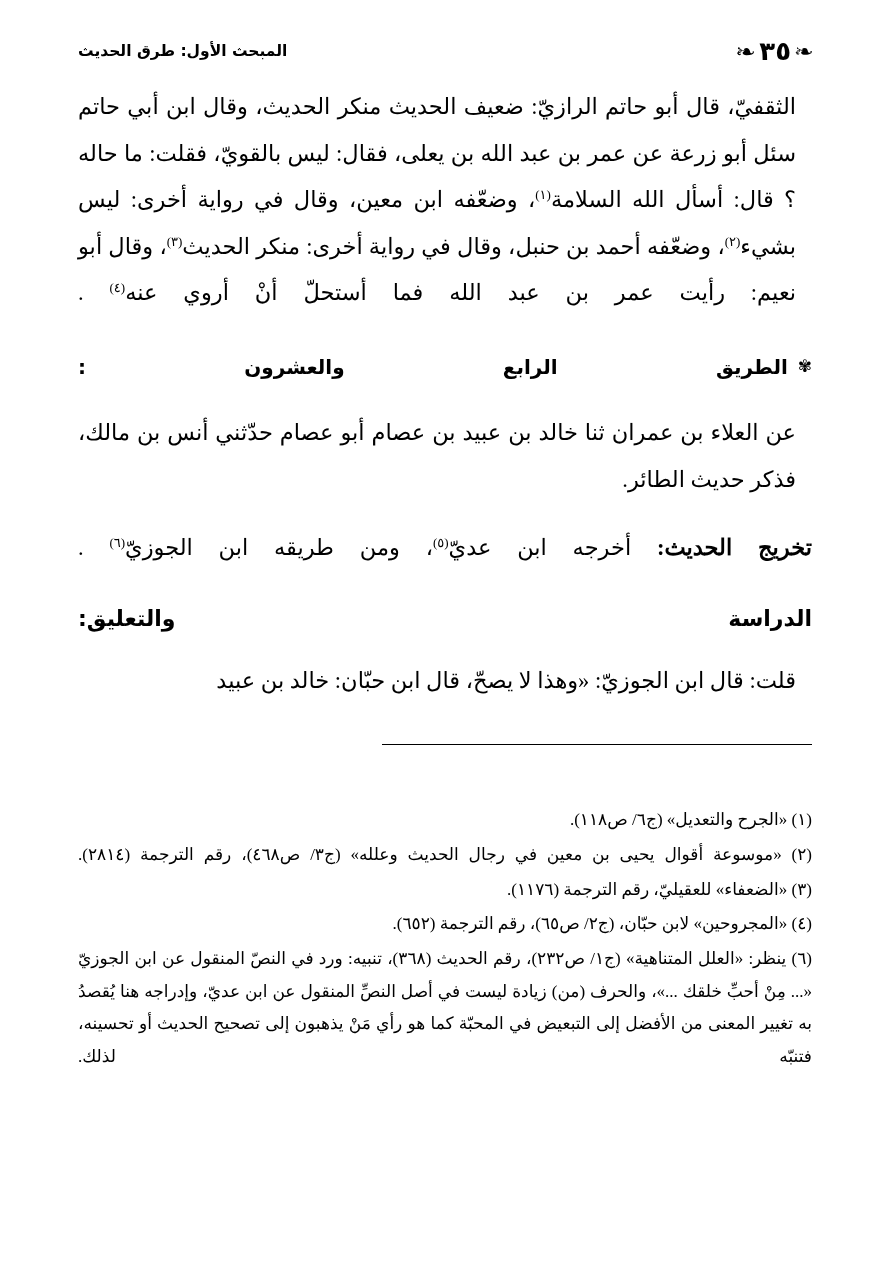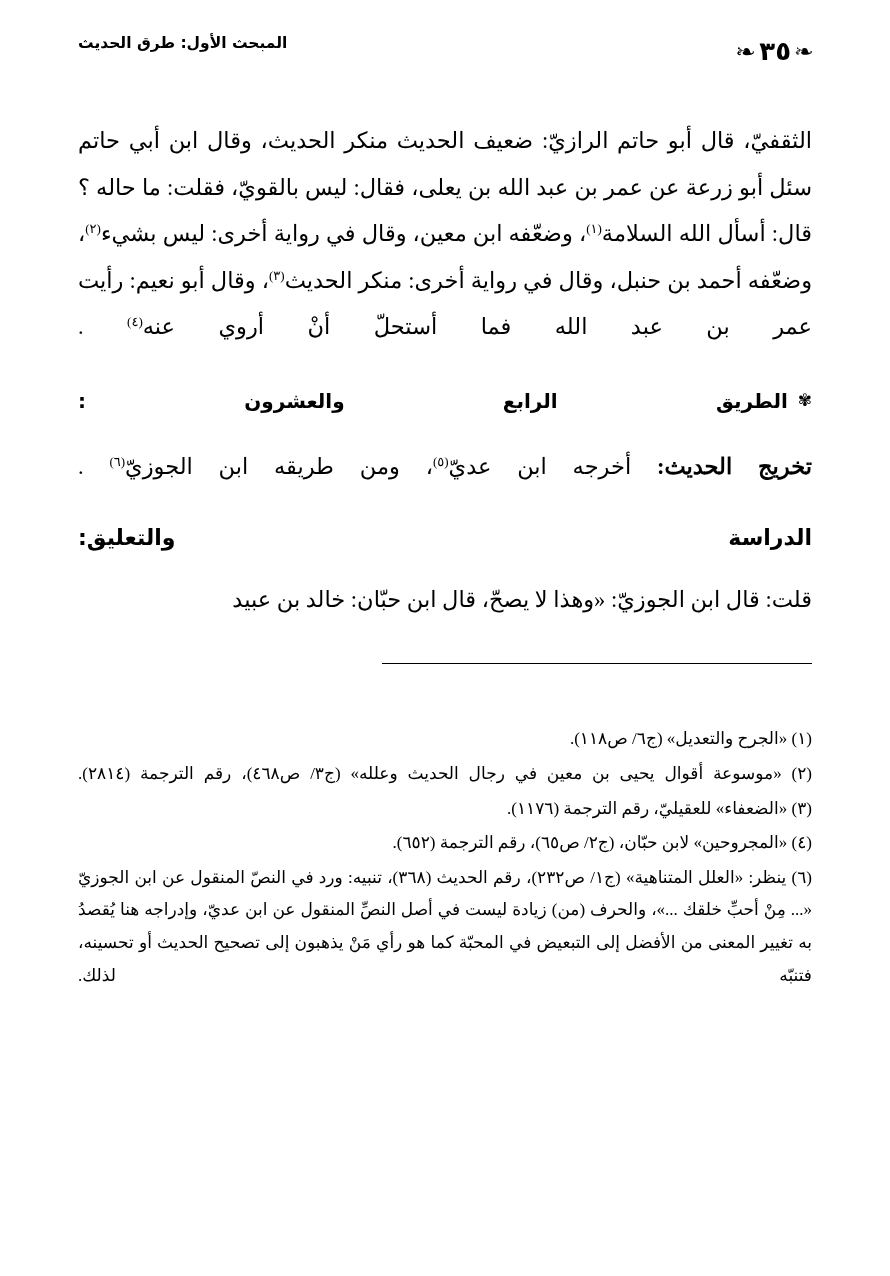--- a/index.html
+++ b/index.html
@@ -20,22 +20,23 @@
     height: 1276px;
     position: relative;
     box-sizing: border-box;
     padding: 34px 78px 24px 78px;
   }
 
   
   .header {
     display: flex;
     flex-direction: row-reverse;
+    align-items: center;
     justify-content: space-between;
-    margin-bottom: 50px;
+    margin-bottom: 16px;
     height: 34px;
   }
   .header-title {
     font-family: "DejaVu Sans", "Liberation Sans", sans-serif;
     font-weight: bold;
     font-size: 15.5px;
     letter-spacing: 0px;
     color: #000;
     white-space: nowrap;
   }
@@ -62,21 +63,21 @@
 
   
   .body-text {
     font-size: 22.5px;
     line-height: 2.07;
     text-align: justify;
     text-align-last: justify;
     direction: rtl;
   }
   .para {
-    margin: 0 0 6px 0;
+    margin: 0 16px 6px 0;
     text-align: justify;
     text-align-last: justify;
   }
   .para.last-right { text-align-last: right; }
 
   .section-heading {
     font-family: "DejaVu Sans", "Liberation Sans", sans-serif;
     font-weight: bold;
     font-size: 20px;
     text-align: left;
@@ -160,20 +161,21 @@
       <span class="orn flip">☙</span>
     </div>
   </div>
 
   <div class="body-text">
 
     <p class="para"><span>الثقفيّ، قال أبو حاتم الرازيّ: ضعيف الحديث منكر الحديث، وقال ابن أبي حاتم سئل أبو زرعة عن عمر بن عبد الله بن يعلى، فقال: ليس بالقويّ، فقلت: ما حاله ؟ قال: أسأل الله السلامة</span><sup class="fn">(١)</sup><span>، وضعّفه ابن معين، وقال في رواية أخرى: ليس بشيء</span><sup class="fn">(٢)</sup><span>، وضعّفه أحمد بن حنبل، وقال في رواية أخرى: منكر الحديث</span><sup class="fn">(٣)</sup><span>، وقال أبو نعيم: رأيت عمر بن عبد الله فما أستحلّ أنْ أروي عنه</span><sup class="fn">(٤)</sup><span> .</span></p>
 
     <div class="section-heading"><span class="star">✾</span><span>الطريق الرابع والعشرون :</span></div>
 
+    <p class="para last-right">عن العلاء بن عمران ثنا خالد بن عبيد بن عصام أبو عصام حدّثني أنس بن مالك، فذكر حديث الطائر.</p>
 
     <div class="takhrij-line"><span class="takhrij-label">تخريج الحديث:</span><span> أخرجه ابن عديّ</span><sup class="fn">(٥)</sup><span>، ومن طريقه ابن الجوزيّ</span><sup class="fn">(٦)</sup><span> .</span></div>
 
     <div class="sub-heading">الدراسة والتعليق:</div>
 
     <p class="para last-right">قلت: قال ابن الجوزيّ: «وهذا لا يصحّ، قال ابن حبّان: خالد بن عبيد</p>
   </div>
 
   <div class="rule-wrap">
     <hr class="fn-rule">

